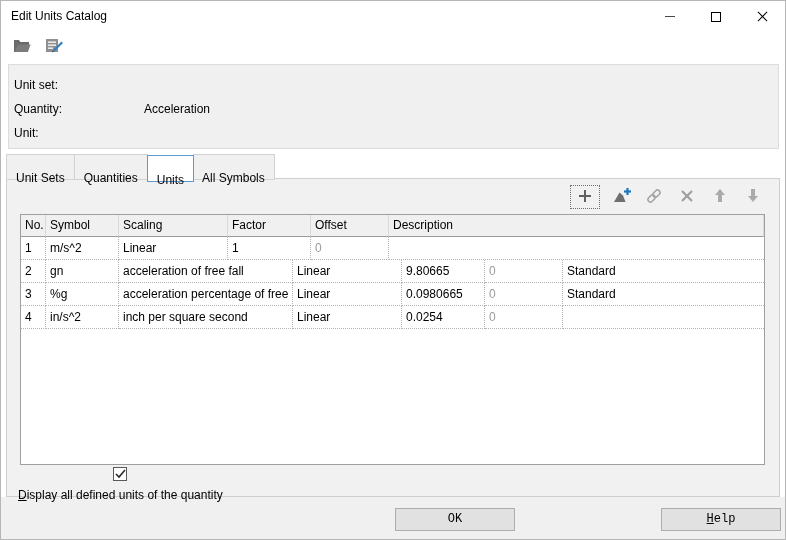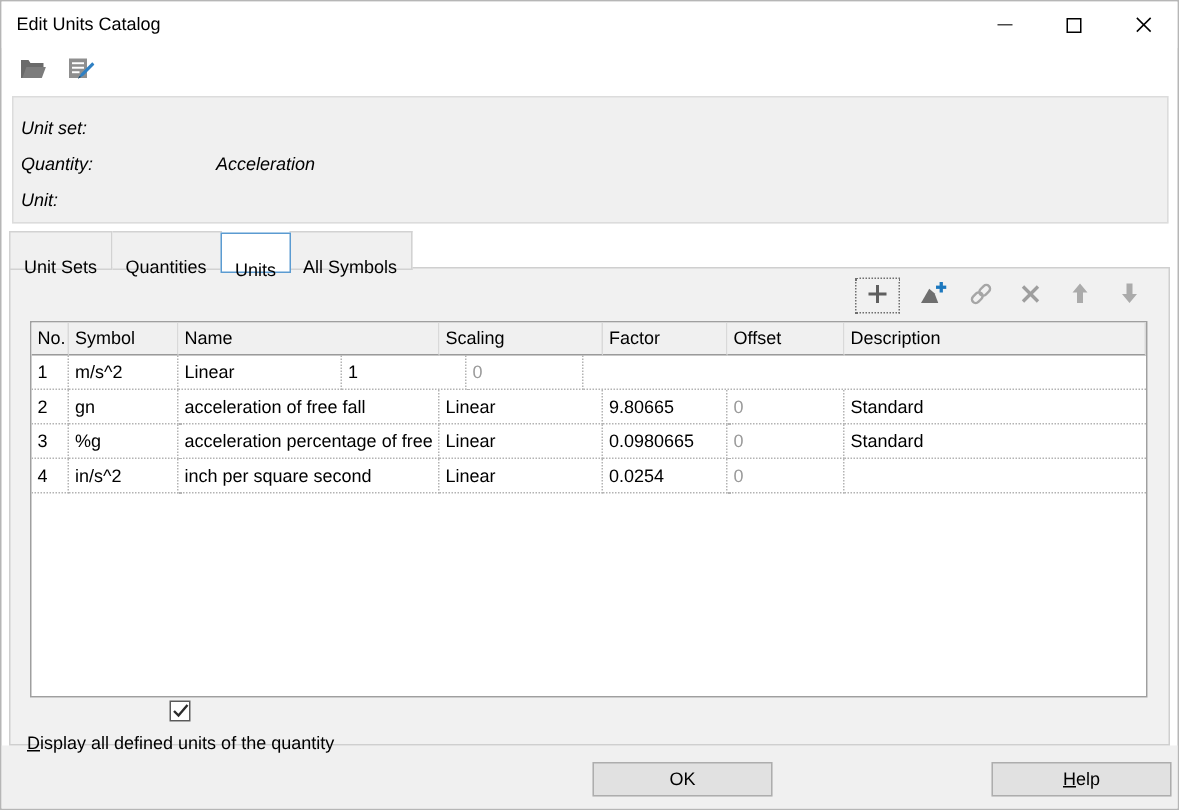--- a/index.html
+++ b/index.html
@@ -18,21 +18,21 @@
   .close-glyph::before, .close-glyph::after { content:""; position:absolute; left:0; top:6px; width:13px; height:1px; background:#000; }
   .close-glyph::before { transform:rotate(45deg); }
   .close-glyph::after  { transform:rotate(-45deg); }
 
   
   .main-toolbar { position:absolute; left:10px; top:36px; display:flex; gap:10px; }
   .mt-btn { width:22px; height:20px; display:flex; align-items:center; justify-content:center; }
 
   
   .info-panel { position:absolute; left:7px; top:63px; width:771px; height:85px; background:#f0f0f0; border:1px solid #dcdcdc; padding:8px 0 0 5px; }
-  .info-row { display:flex; height:24px; align-items:center;font-style:italic; }
+  .info-row { display:flex; height:24px; align-items:center; }
   .info-label { width:130px; }
   .info-value { flex:1; }
 
   
   .tabstrip { position:absolute; left:5px; top:153px; display:flex; align-items:flex-end; z-index:3; }
   .tab { height:24px; line-height:23px; padding:12px 9px; background:#f0f0f0; border:1px solid #d2d2d2; border-left:none; white-space:nowrap; }
   .tab:first-child { border-left:1px solid #d2d2d2; }
   .tab.active { height:27px; line-height:25px; background:#fff; border:1px solid #5b9bd1; margin:0 -1px -2px -1px; position:relative; z-index:4; }
 
   
@@ -48,21 +48,21 @@
   .t-head .t-cell { background:#f0f0f0; border-right:1px solid #d9d9d9; border-bottom:1px solid #9a9a9a; height:22px; line-height:21px; }
   .c0{width:25px;} .c1{width:73px;} .c2{width:174px;} .c3{width:109px;} .c4{width:83px;} .c5{width:78px;} .c6{flex:1; border-right:none;}
   .dim { color:#9b9b9b; }
 
   
   .checkbox-row { position:absolute; left:11px; top:288px; display:flex; align-items:center; gap:7px;flex-direction:column; }
   .checkbox { width:14px; height:14px; background:#fff; border:1px solid #5a5a5a; display:flex; align-items:center; justify-content:center; }
   .u { text-decoration:underline; }
 
   
-  .footer { position:absolute; left:0; top:496px; width:786px; height:44px; background:#f0f0f0; }
+  .footer { position:absolute; left:0; top:496px; width:786px; height:44px; background:#f0f0f0;font-family:Liberation Mono, monospace; }
   .dlg-btn { position:absolute; top:11px; width:120px; height:23px; background:#e1e1e1; border:1px solid #adadad; text-align:center; line-height:21px; }
   .btn-ok { left:394px; } .btn-cancel { left:527px;margin-top:31px; } .btn-help { left:660px; }
 </style>
 </head>
 <body>
 
 <div class="window">
 
   <div class="titlebar">
     <div class="title-text">Edit Units Catalog</div>
@@ -177,21 +177,20 @@
             <path d="M7 14 L2 8 H5 V1 H9 V8 H12 Z" fill="#ababab"></path>
           </svg>
         </span>
       </div>
     </div>
 
     <div class="units-table">
       <div class="t-row t-head">
         <div class="t-cell c0">No.</div>
         <div class="t-cell c1">Symbol</div>
-        <div class="t-cell c2">Name</div>
         <div class="t-cell c3">Scaling</div>
         <div class="t-cell c4">Factor</div>
         <div class="t-cell c5">Offset</div>
         <div class="t-cell c6">Description</div>
       </div>
 
       <div class="t-row">
         <div class="t-cell c0">1</div>
         <div class="t-cell c1">m/s^2</div>
         <div class="t-cell c3">Linear</div>

